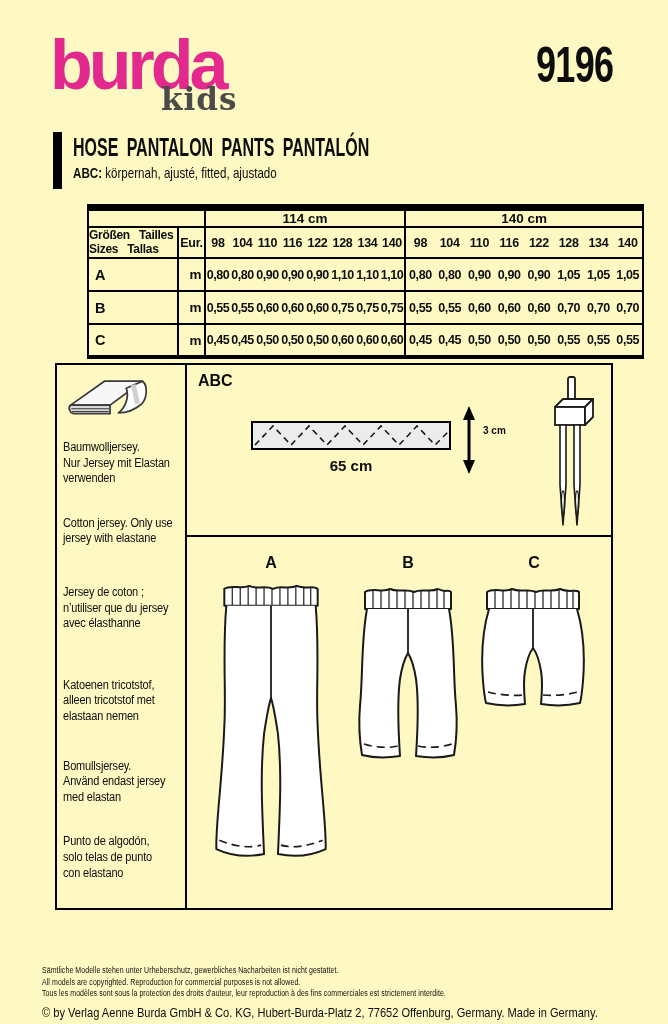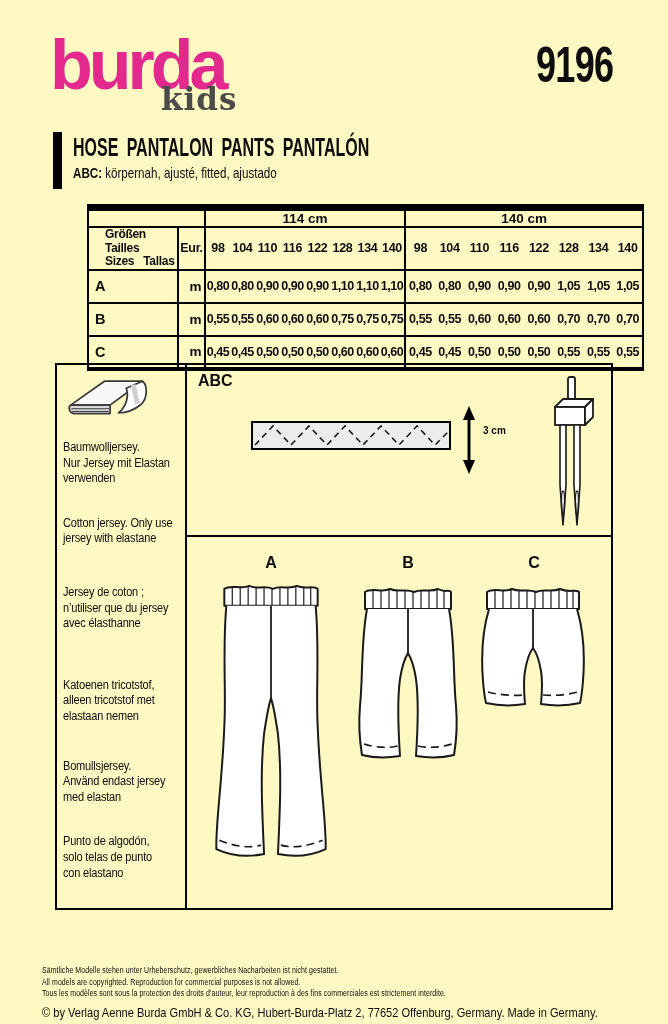--- a/index.html
+++ b/index.html
@@ -25,21 +25,21 @@
   .subtitle b { font-weight:bold; }
 
   
   table.req { position:absolute; left:59px; top:204px; width:555px; border-collapse:collapse;
               table-layout:fixed; border-top:7px solid #000; border-bottom:4px solid #000;
               border-left:2px solid #000; border-right:2px solid #000;margin-left:28px; }
   table.req th, table.req td { font-weight:bold; text-align:center; padding:0; }
   .b-left { border-left:2px solid #000 !important; }
   #group-row th { height:17px; font-size:13.5px; border-bottom:2px solid #000; }
   #size-row th { height:31px; font-size:12.5px; border-bottom:2px solid #000; letter-spacing:-0.3px; }
-  #size-row th.row-hdr { text-align:left; padding-left:16px; font-size:12px; line-height:13.5px;
+  #size-row th.row-hdr { text-align:left; padding-left:0; font-size:12px; line-height:13.5px;
                          word-spacing:6px; letter-spacing:-0.3px; }
   #req-body td { height:33px; border-top:2px solid #000; font-size:12.5px; letter-spacing:-0.4px; }
   #req-body td.view-cell { text-align:left; padding-left:6px; font-size:14.5px; }
   #req-body td.unit-cell { text-align:right; padding-right:3px; font-size:13.5px; }
 
   
   .materials { position:absolute; left:55px; top:363px; width:558px; height:547px;
                border:2.5px solid #000; display:flex; }
   .fabric-col { width:130px; flex:none; border-right:2.5px solid #000; padding:6px 4px 12px 6px; }
   .bolt-wrap { margin:2px 0 0 2px; }
@@ -233,20 +233,21 @@
 
     <div class="right-panel">
 
       <div class="notions">
         <div class="abc-label">ABC</div>
 
         <svg class="elastic-svg" width="200" height="30" viewBox="0 0 200 30">
           <rect x="1" y="1" width="198" height="27" fill="#ececec" stroke="#000" stroke-width="2"></rect>
           <polyline points="4,24 22,5 40,24 58,5 76,24 94,5 112,24 130,5 148,24 166,5 184,24 197,11" fill="none" stroke="#1a1a1a" stroke-width="1.6" stroke-dasharray="6,4.5"></polyline>
         </svg>
+        <div class="elastic-len">65 cm</div>
 
         <svg class="arrow-svg" width="16" height="70" viewBox="0 0 16 70">
           <line x1="8" y1="12" x2="8" y2="58" stroke="#000" stroke-width="3"></line>
           <polygon points="8,1 2,15 14,15" fill="#000"></polygon>
           <polygon points="8,69 2,55 14,55" fill="#000"></polygon>
         </svg>
         <div class="elastic-wid">3 cm</div>
 
         <svg class="needle-svg" width="56" height="158" viewBox="0 0 56 158">
           <rect x="25" y="4" width="7" height="38" rx="2" fill="#fff" stroke="#1a1a1a" stroke-width="1.8"></rect>

